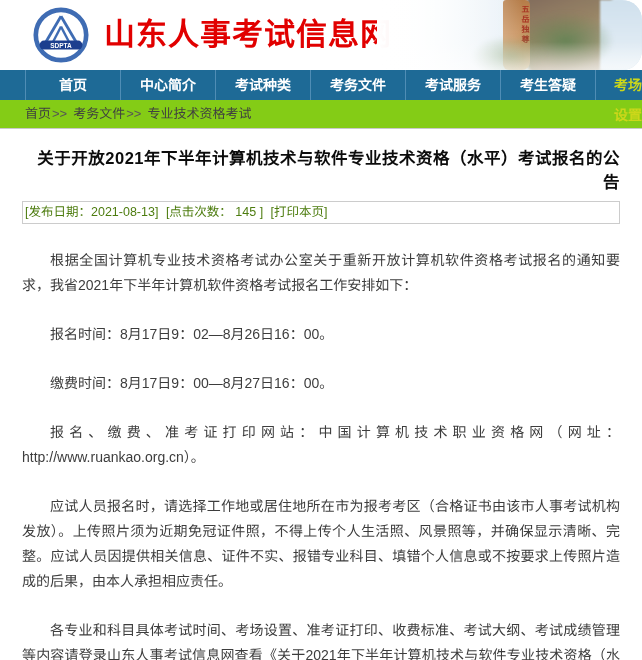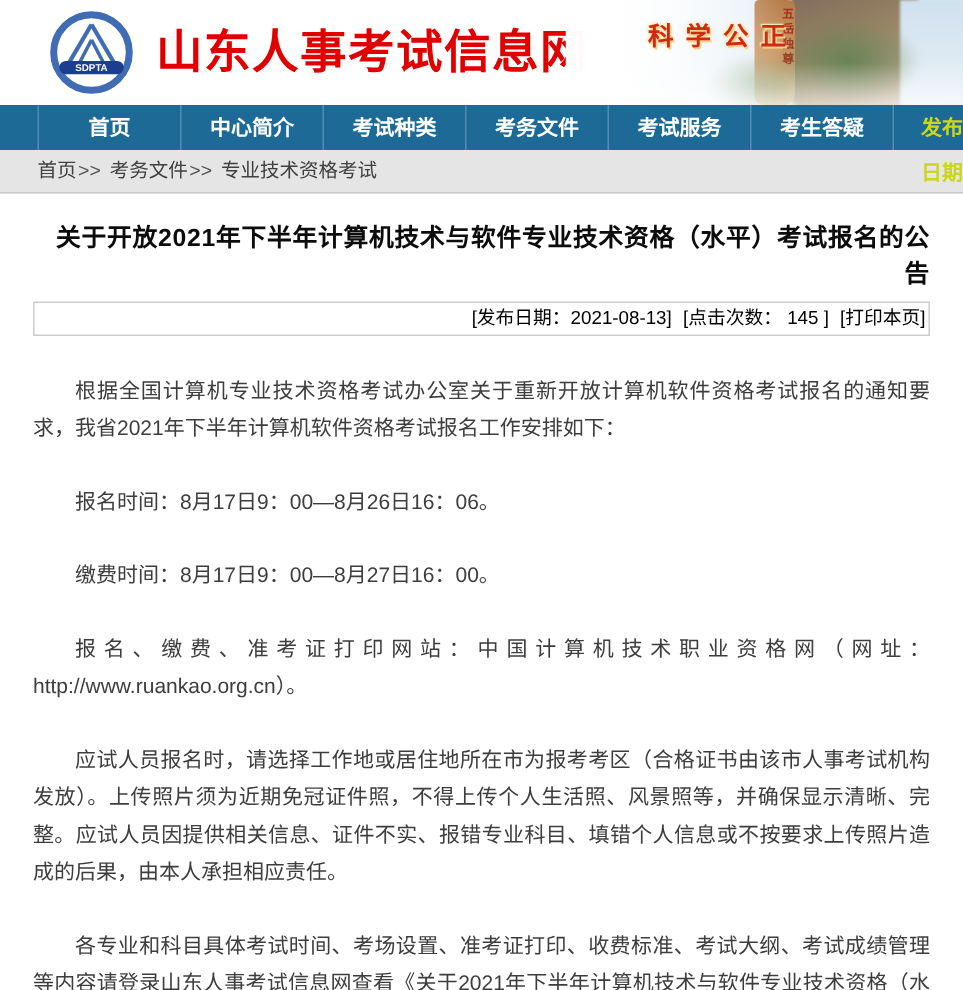--- a/index.html
+++ b/index.html
@@ -11,21 +11,21 @@
     --body-text:#3d3d3d;
   }
   *{box-sizing:border-box;}
   html,body{margin:0;padding:0;}
   body{
     width:642px;height:660px;overflow:hidden;position:relative;
     background:#fff;
     font-family:"Liberation Sans","DejaVu Sans",sans-serif;
   }
   
-  .site-header{position:relative;height:70px;background:#fff;overflow:hidden;}
+  .site-header{position:relative;height:70px;background:#fff;overflow:hidden;border-radius:20px;}
   .logo{position:absolute;left:33px;top:7px;width:56px;height:56px;cursor:pointer;}
   .site-title{
     position:absolute;left:104px;top:0;margin:0;line-height:70px;
     font-size:31px;font-weight:bold;color:var(--site-title-red);letter-spacing:1px;white-space:nowrap;
   }
   .header-art{position:absolute;top:0;right:0;width:265px;height:70px;overflow:hidden;}
   .art-sky{position:absolute;inset:0;background:linear-gradient(to right,rgba(255,255,255,0) 0%,#e3edf5 60%,#d3e4ef 100%);}
   .art-cliff{position:absolute;right:30px;top:-6px;width:85px;height:84px;
     background:linear-gradient(160deg,#7a6353 0%,#95805e 40%,#b4a488 75%,#d8d2c2 100%);
     border-radius:0 0 38% 20%;filter:blur(1.5px);opacity:.95;}
@@ -48,28 +48,28 @@
   .slogan-1{left:55px;top:10px;}
   .slogan-2{left:103px;top:37px;}
   
   .main-nav{height:30px;background:var(--nav-bg);display:flex;padding-left:25px;}
   .nav-item{display:block;width:95px;line-height:30px;text-align:center;color:#fff;
     font-size:14px;font-weight:bold;text-decoration:none;border-left:1px solid var(--nav-divider);cursor:pointer;}
   .nav-item:last-child{flex:1;text-align:left;padding-left:18px;}
   .nav-item.highlight{color:var(--nav-highlight);}
   
   .breadcrumb{height:29px;line-height:28px;padding-left:25px;font-size:13px;color:#404040;
-    background:#e5e5e5;border-bottom:1px solid #c9c9c9;}
+    background:#84cc16;border-bottom:1px solid #c9c9c9;}
   .breadcrumb .crumb{cursor:pointer;}
   .breadcrumb .sep{margin:0 6px 0 1px;color:#555;}
   
   .article{padding:0 22px;}
   .article-title{margin:16px 0 0;text-align:right;font-size:16.5px;font-weight:bold;color:#0c0c0c;letter-spacing:.5px;}
-  .meta-box{margin-top:8px;border:1px solid #ccc;height:23px;line-height:21px;text-align:right;
-    font-size:12.5px;color:#000000;background:#fff;}
+  .meta-box{margin-top:8px;border:1px solid #ccc;height:23px;line-height:21px;text-align:left;
+    font-size:12.5px;color:#4d7c0f;background:#fff;}
   .meta-box span{margin:0 2px;}
   .meta-print{cursor:pointer;}
   .paragraphs p{margin:24px 0;font-size:14px;line-height:25px;color:var(--body-text);text-indent:2em;text-align:justify;}
   .signature{margin-top:16px;font-size:14px;color:var(--body-text);}
   .sign-date{margin-top:14px;text-align:center;font-size:14px;color:var(--body-text);}
 </style>
 </head>
 <body>
 
 <div class="page">
@@ -91,52 +91,51 @@
     <div class="header-art">
       <div class="art-sky"></div>
       <div class="art-cliff"></div>
       <div class="art-haze"></div>
       <div class="art-rock">
         <span class="stone-text">五岳独尊</span>
       </div>
       <div class="art-green1"></div>
       <div class="art-green2"></div>
       <div class="art-fade"></div>
-      <div class="slogan slogan-1">科学公正</div>
     </div>
   </header>
 
   <nav class="main-nav">
 
   <a class="nav-item">首页</a>
       <a class="nav-item">中心简介</a>
       <a class="nav-item">考试种类</a>
       <a class="nav-item">考务文件</a>
       <a class="nav-item">考试服务</a>
       <a class="nav-item">考生答疑</a>
-      <a class="nav-item highlight">发布日期</a>
+      <a class="nav-item highlight">考场设置</a>
     </nav>
 
   <div class="breadcrumb">
     <span class="crumb">首页</span><span class="sep">&gt;&gt;</span><span class="crumb">考务文件</span><span class="sep">&gt;&gt;</span><span class="crumb current">专业技术资格考试</span>
   </div>
 
   <main class="article">
     <h2 class="article-title">关于开放2021年下半年计算机技术与软件专业技术资格（水平）考试报名的公告</h2>
 
     <div class="meta-box">
       <span class="meta-date">[发布日期：2021-08-13]</span>
       <span class="meta-clicks">[点击次数： 145 ]</span>
       <span class="meta-print">[打印本页]</span>
     </div>
 
     <div class="paragraphs">
 
     <p class="para">根据全国计算机专业技术资格考试办公室关于重新开放计算机软件资格考试报名的通知要求，我省2021年下半年计算机软件资格考试报名工作安排如下：</p>
-        <p class="para">报名时间：8月17日9：00—8月26日16：06。</p>
+        <p class="para">报名时间：8月17日9：02—8月26日16：00。</p>
         <p class="para">缴费时间：8月17日9：00—8月27日16：00。</p>
         <p class="para">报名、缴费、准考证打印网站：中国计算机技术职业资格网（网址：http://www.ruankao.org.cn）。</p>
         <p class="para">应试人员报名时，请选择工作地或居住地所在市为报考考区（合格证书由该市人事考试机构发放）。上传照片须为近期免冠证件照，不得上传个人生活照、风景照等，并确保显示清晰、完整。应试人员因提供相关信息、证件不实、报错专业科目、填错个人信息或不按要求上传照片造成的后果，由本人承担相应责任。</p>
         <p class="para">各专业和科目具体考试时间、考场设置、准考证打印、收费标准、考试大纲、考试成绩管理等内容请登录山东人事考试信息网查看《关于2021年下半年计算机技术与软件专业技术资格（水平）考试考务工作有关问题的通知》。</p>
       </div>
 
     <div class="signature">山东省人事考试中心</div>
     <div class="sign-date">2021年8月12日</div>
   </main>
 

